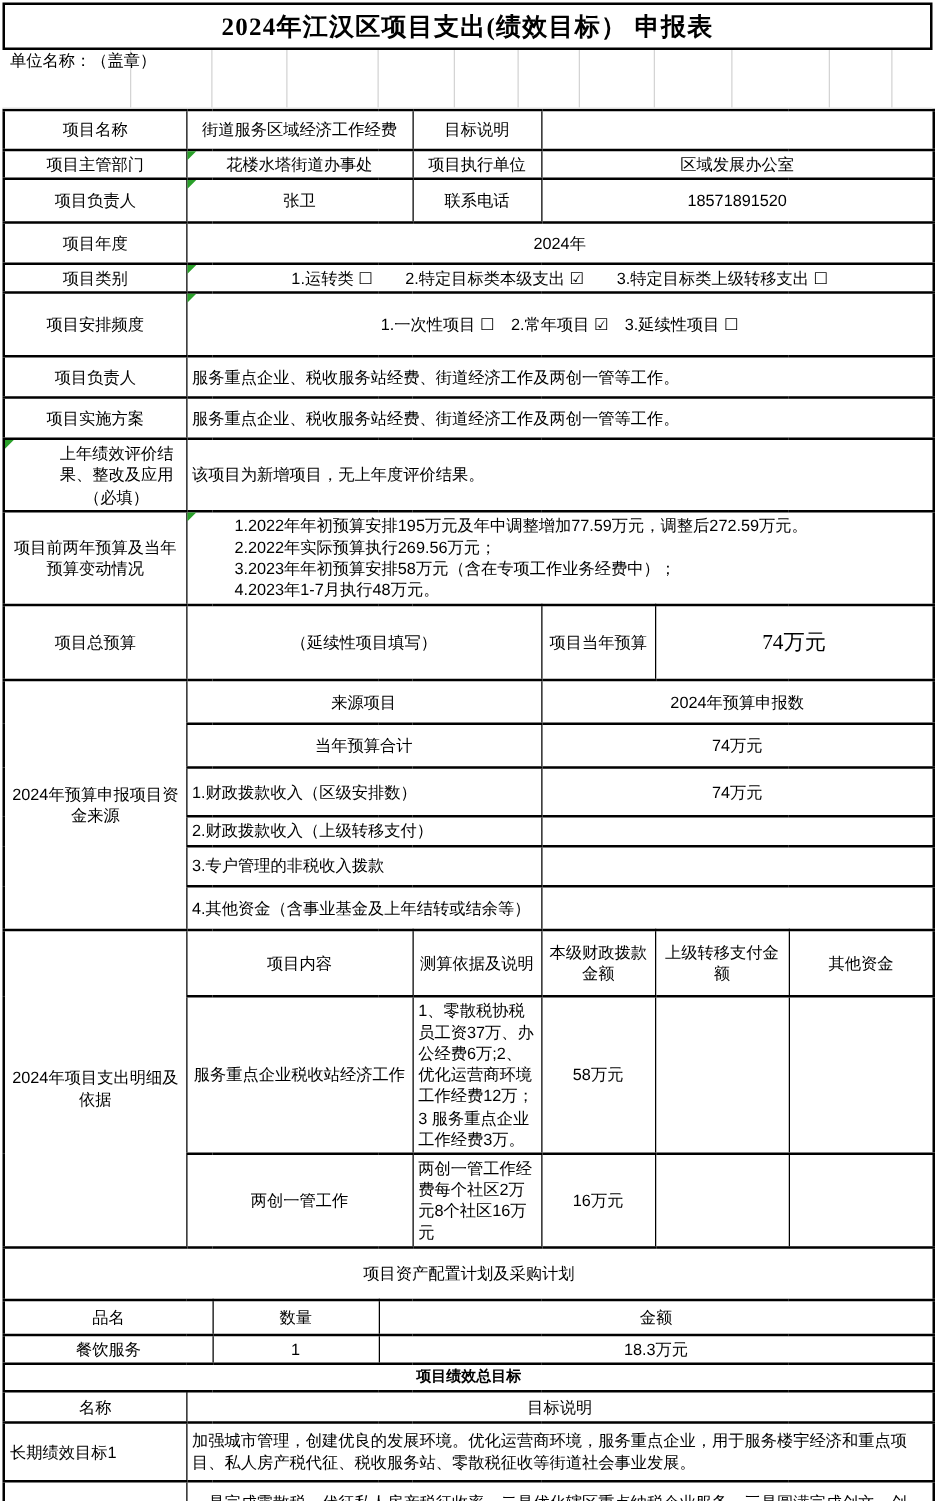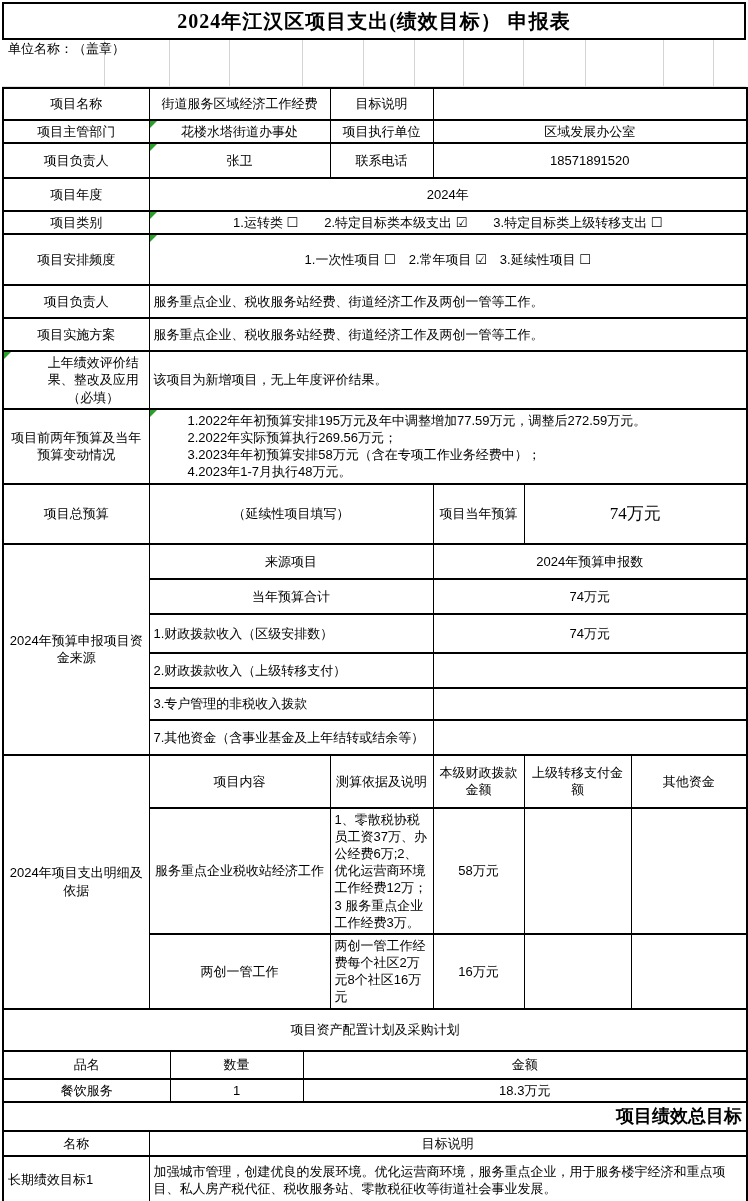--- a/index.html
+++ b/index.html
@@ -13,21 +13,21 @@
   #unit-strip .gl{position:absolute;top:0;bottom:0;width:1px;background:#d4d4d4;}
   #unit-strip span{font-size:13px;padding-left:6px;position:relative;z-index:2;}
   
   table{border-collapse:collapse;table-layout:fixed;width:744px;border:2px solid #000;}
   td{border:1px solid #000;border-top-width:2px;border-bottom-width:2px;
      font-size:13px;line-height:1.32;text-align:center;vertical-align:middle;
      padding:2px 4px;word-break:break-all;position:relative;box-sizing:border-box;}
   td.l{text-align:left;}
   td.pre{white-space:pre-line;padding-left:38px;}
   td.big{font-size:17px;font-family:"Liberation Serif","DejaVu Serif",serif;}
-  td.bold{font-weight:bold;font-size:18px;text-align:right;}
+  td.bold{font-weight:bold;font-size:12px;}
   
   .flag::before{content:"";position:absolute;top:0;left:0;width:0;height:0;
      border-top:7px solid #2aa02a;border-right:7px solid transparent;}
 </style>
 </head>
 <body>
 
 <div id="page">
 
   <div id="title-box">
@@ -126,30 +126,30 @@
       <td colspan="3">2024年预算申报数</td>
     </tr>
     <tr style="height:35px">
       <td colspan="4">当年预算合计</td>
       <td colspan="3">74万元</td>
     </tr>
     <tr style="height:39px">
       <td colspan="4" class="l">1.财政拨款收入（区级安排数）</td>
       <td colspan="3">74万元</td>
     </tr>
-    <tr style="height:35px">
+    <tr style="height:24px">
       <td colspan="4" class="l">2.财政拨款收入（上级转移支付）</td>
       <td colspan="3"></td>
     </tr>
     <tr style="height:32px">
       <td colspan="4" class="l">3.专户管理的非税收入拨款</td>
       <td colspan="3"></td>
     </tr>
     <tr style="height:35px">
-      <td colspan="4" class="l">7.其他资金（含事业基金及上年结转或结余等）</td>
+      <td colspan="4" class="l">4.其他资金（含事业基金及上年结转或结余等）</td>
       <td colspan="3"></td>
     </tr>
 
     <tr style="height:53px">
       <td rowspan="3">2024年项目支出明细及依据</td>
       <td colspan="3">项目内容</td>
       <td>测算依据及说明</td>
       <td>本级财政拨款金额</td>
       <td>上级转移支付金额</td>
       <td>其他资金</td>

